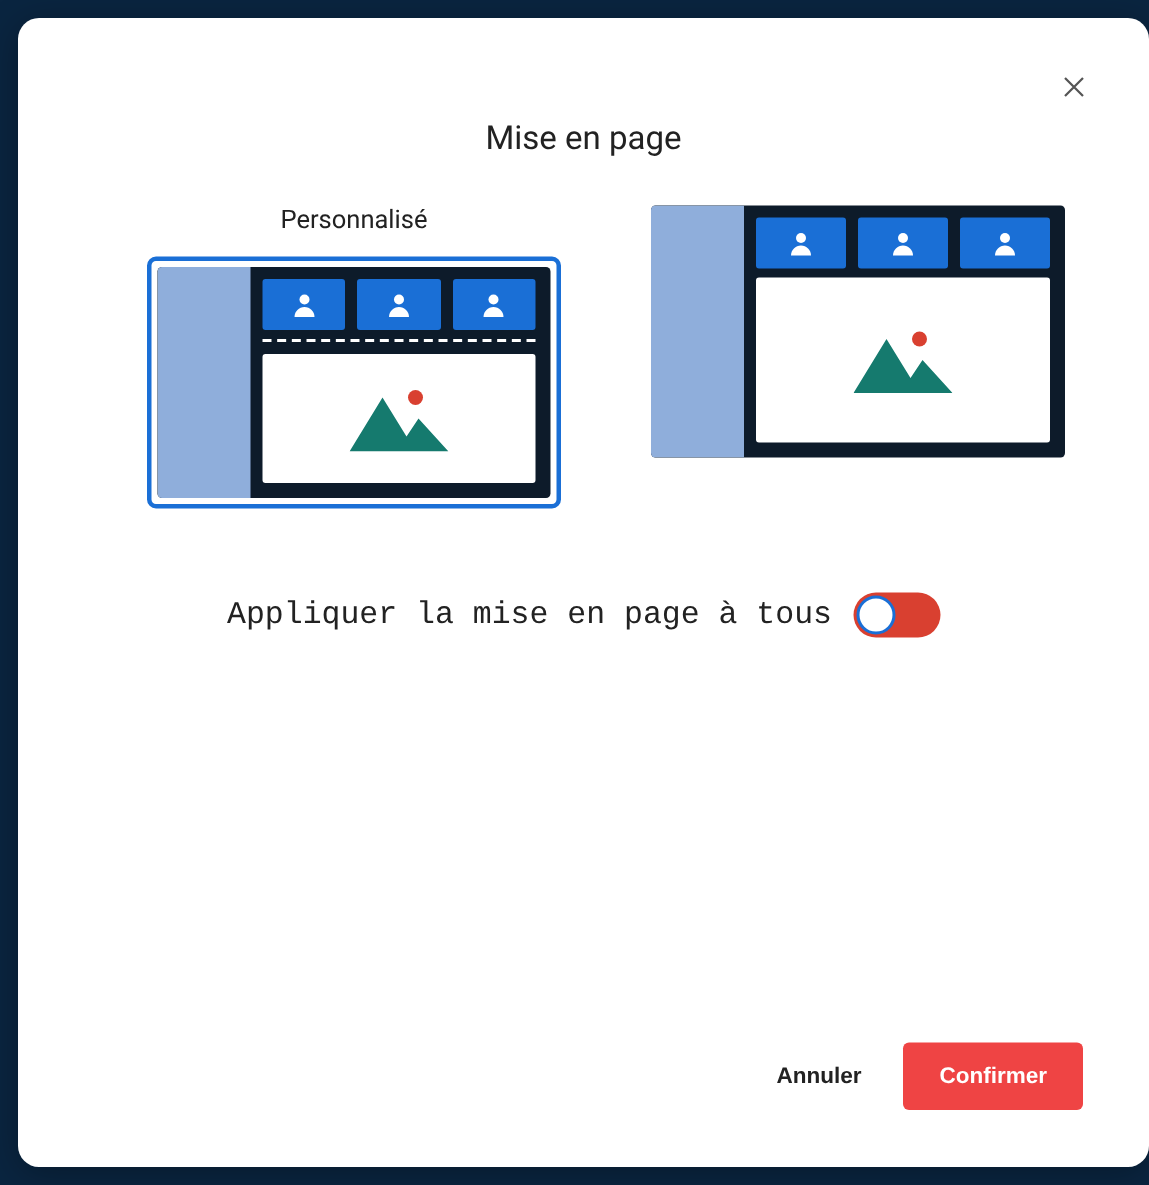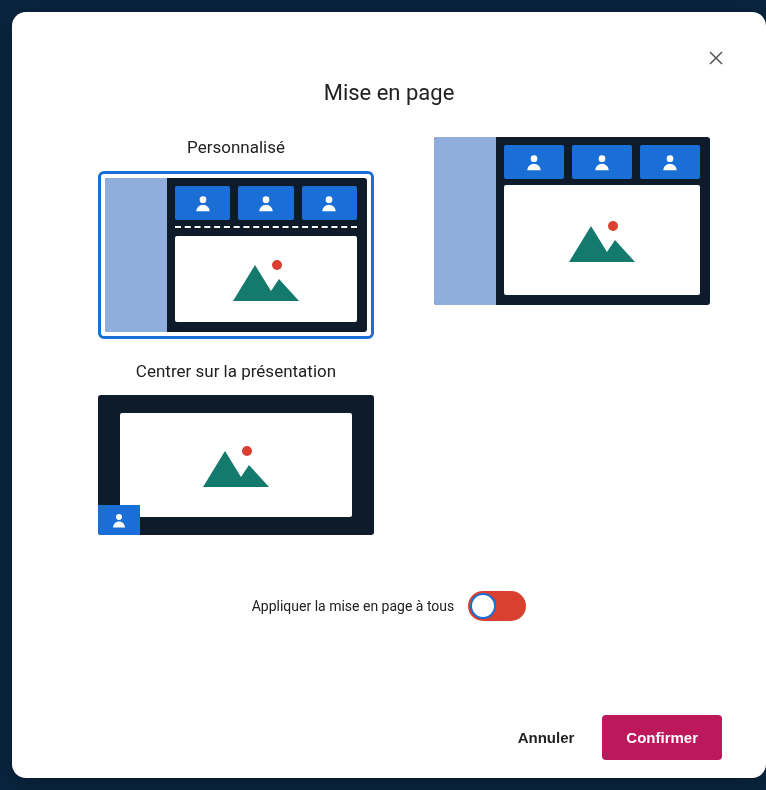--- a/index.html
+++ b/index.html
@@ -172,21 +172,21 @@
   }
   .pip-img .mountain-svg { width: 28px; height: 20px; }
   
   .toggle-row {
     margin-top: 56px;
     display: flex;
     align-items: center;
     justify-content: center;
     gap: 14px;
   }
-  .toggle-row span { font-size: 14px; color: #222; }
+  .toggle-row span { font-size: 21px; color: #222; font-family: Liberation Mono, monospace; }
   .toggle {
     width: 58px;
     height: 30px;
     background: #d94030;
     border-radius: 15px;
     position: relative;
     cursor: pointer;
   }
   .toggle .knob {
     position: absolute;
@@ -194,36 +194,36 @@
     top: 2px;
     width: 26px;
     height: 26px;
     background: #fff;
     border: 2px solid #1a6fd6;
     border-radius: 50%;
   }
   
   .footer {
     margin-top: auto;
-    padding: 28px 44px 18px 0;
+    padding: 28px 44px 38px 0;
     display: flex;
     justify-content: flex-end;
     align-items: center;
     gap: 28px;
   }
   .btn-cancel {
     background: none;
     border: none;
     font-size: 15px;
     font-weight: 600;
     color: #222;
     cursor: pointer;
   }
   .btn-confirm {
-    background: #be185d;
+    background: #ef4444;
     border: none;
     color: #fff;
     font-size: 15px;
     font-weight: 600;
     padding: 14px 24px;
     border-radius: 4px;
     cursor: pointer;
   }
 </style>
 </head>
@@ -308,39 +308,20 @@
               <svg class="mountain-svg" viewBox="0 0 66 44">
                   <circle cx="44" cy="8" r="5"></circle>
                   <polygon points="0,44 22,8 38,34 46,22 66,44"></polygon>
                 </svg>
             </div>
           </div>
         </div>
       </div>
     </div>
 
-    <div class="option">
-      <div class="option-label">Centrer sur la présentation</div>
-      <div class="thumb-wrap" style="height:140px">
-        <div class="thumb thumb3">
-          <div class="content-box">
-            <svg class="mountain-svg" viewBox="0 0 66 44">
-                <circle cx="44" cy="8" r="5"></circle>
-                <polygon points="0,44 22,8 38,34 46,22 66,44"></polygon>
-              </svg>
-          </div>
-          <div class="pip">
-              <svg viewBox="0 0 24 24">
-                <circle cx="12" cy="8" r="4"></circle>
-                <path d="M4 22c0-4.4 3.6-8 8-8s8 3.6 8 8z"></path>
-              </svg>
-            </div>
-        </div>
-      </div>
-    </div>
 
 
   </div>
 
   <div class="toggle-row">
     <span>Appliquer la mise en page à tous</span>
     <div class="toggle">
       <div class="knob"></div>
     </div>
   </div>

